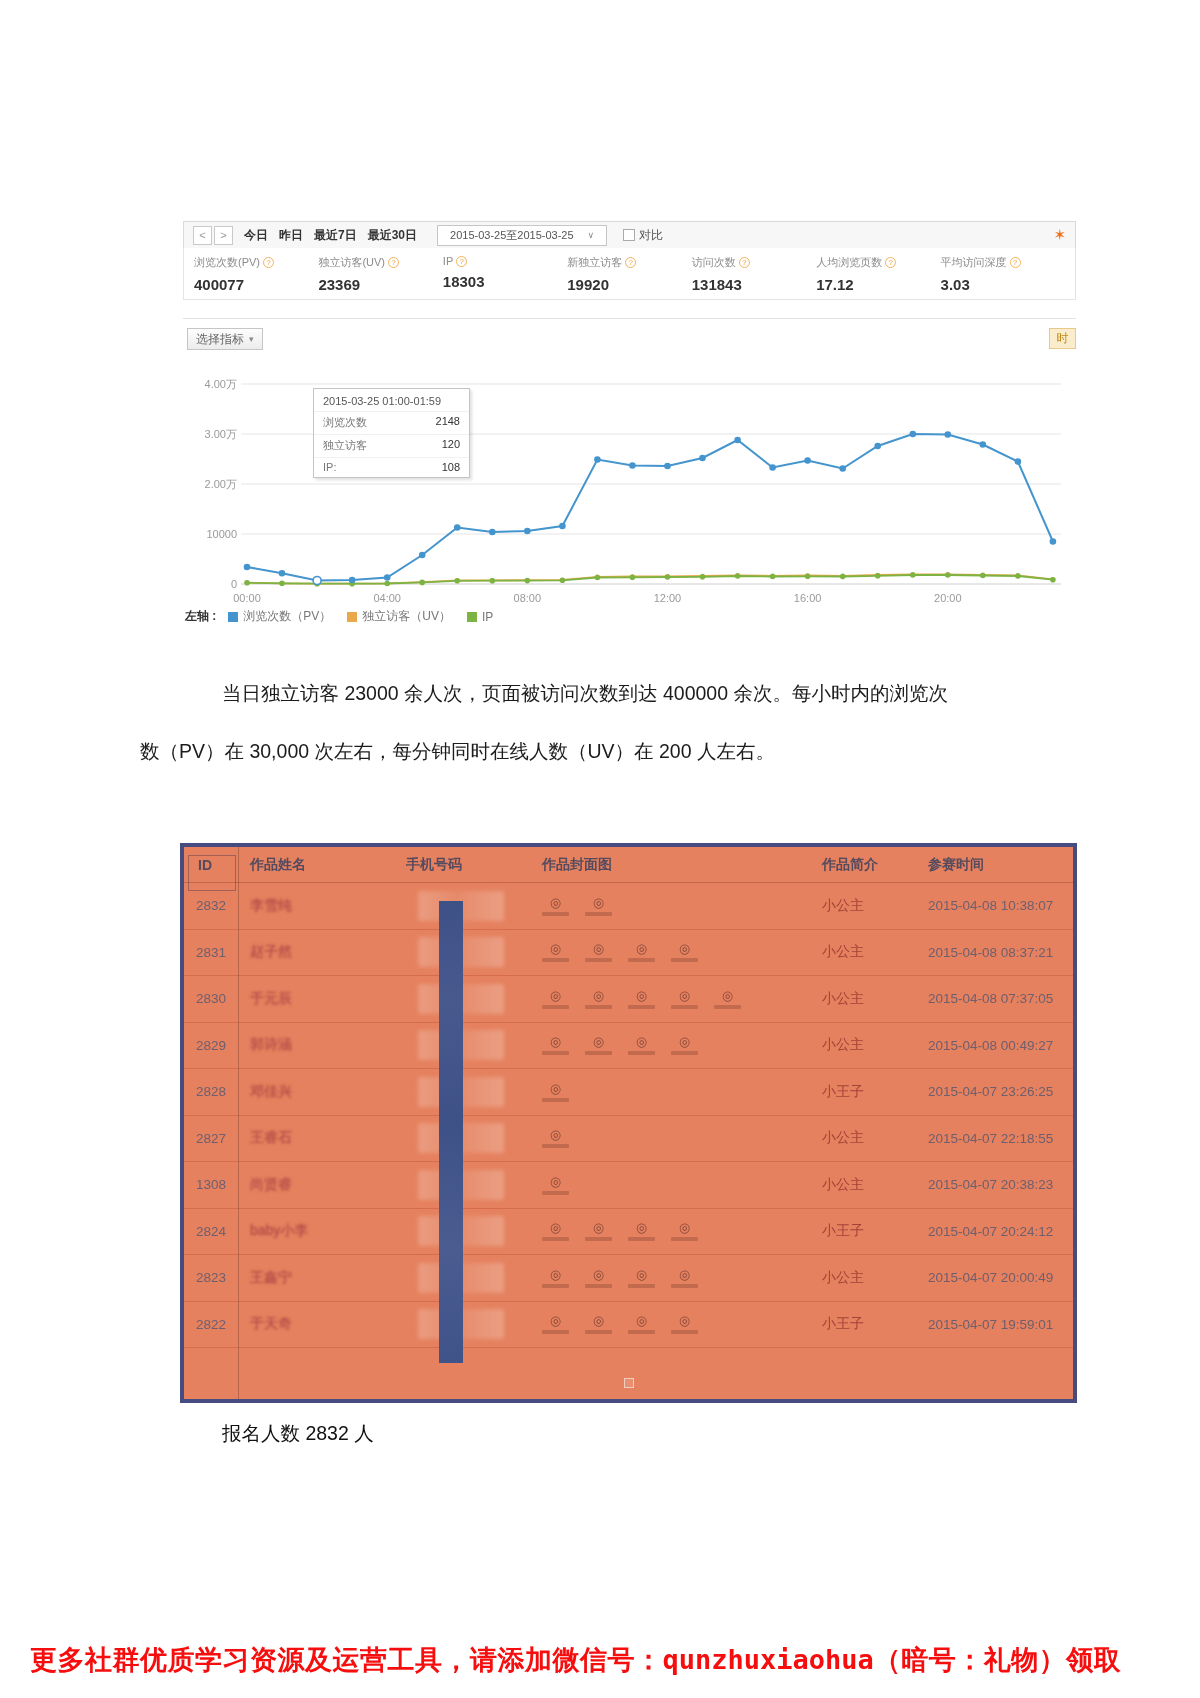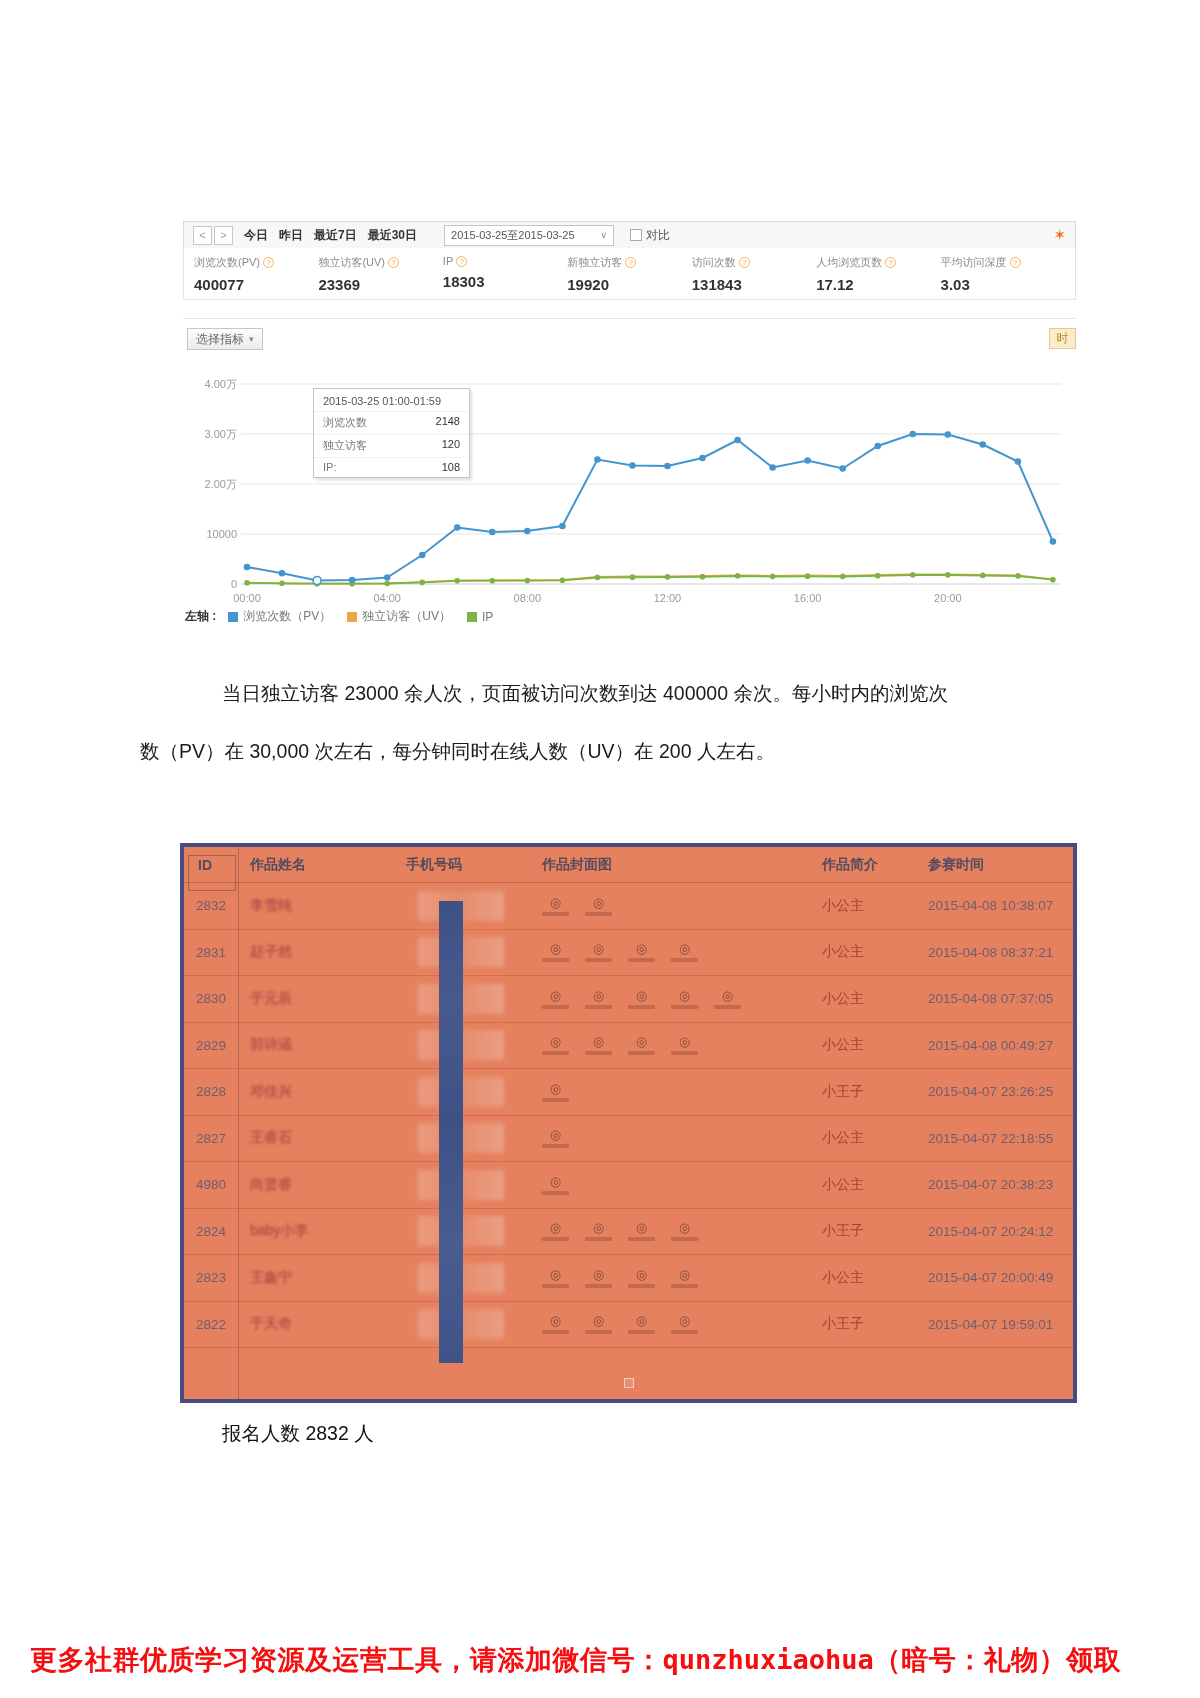--- a/index.html
+++ b/index.html
@@ -7,22 +7,22 @@
   body{font-family:"Liberation Sans","DejaVu Sans",sans-serif;}
   .page{position:relative;width:1200px;height:1698px;background:#fff;overflow:hidden;}
 
   
   .toolbar{position:absolute;left:183px;top:221px;width:893px;height:28px;background:#f7f7f7;
     border:1px solid #d9d9d9;display:flex;align-items:center;padding:0 9px;font-size:12px;color:#444;}
   .arrow-btn{width:19px;height:19px;border:1px solid #c9c9c9;background:#fff;display:flex;align-items:center;
     justify-content:center;color:#999;font-size:11px;line-height:1;}
   .arrow-btn + .arrow-btn{margin-left:2px;}
   .nav-item{font-weight:bold;margin-left:11px;color:#333;cursor:pointer;}
-  .date-select{margin-left:27px;width:170px;height:21px;border:1px solid #c6c6c6;background:#fff;display:flex;
-    align-items:center;justify-content:space-between;padding:0 6px;font-size:11px;color:#555;text-align:right;}
+  .date-select{margin-left:20px;width:170px;height:21px;border:1px solid #c6c6c6;background:#fff;display:flex;
+    align-items:center;justify-content:space-between;padding:0 12px;font-size:11px;color:#555;text-align:right;}
   .caret{color:#888;font-size:9px;}
   .cmp{display:flex;align-items:center;margin-left:16px;color:#555;}
   .checkbox{width:12px;height:12px;border:1px solid #ababab;background:#fff;margin-right:4px;}
   .pin{margin-left:auto;color:#f0731d;font-size:15px;}
 
   .stats{position:absolute;left:183px;top:248px;width:893px;height:52px;background:#fff;border:1px solid #e4e4e4;
     border-top:none;display:grid;grid-template-columns:repeat(7,1fr);padding:7px 10px 0 10px;}
   .stat .lbl{font-size:11px;color:#8b8b8b;display:flex;align-items:center;gap:3px;white-space:nowrap;}
   .help{display:inline-block;width:11px;height:11px;border-radius:50%;border:1px solid #f2b35c;color:#f0a23c;
     font-size:8px;line-height:9px;text-align:center;flex:0 0 auto;}
@@ -456,21 +456,21 @@
             <div class="c-cover">
               <span class="icon-unit">
                 <span class="glyph">◎</span>
                 <span class="cap"></span>
               </span>
             </div>
             <div class="c-intro">小公主</div>
             <div class="c-time">2015-04-07 22:18:55</div>
           </div>
           <div class="trow">
-            <div class="c-id">4980</div>
+            <div class="c-id">1308</div>
             <div class="c-name">尚贤睿</div>
             <div class="c-phone">
               <div class="mosaic"></div>
             </div>
             <div class="c-cover">
               <span class="icon-unit">
                 <span class="glyph">◎</span>
                 <span class="cap"></span>
               </span>
             </div>

